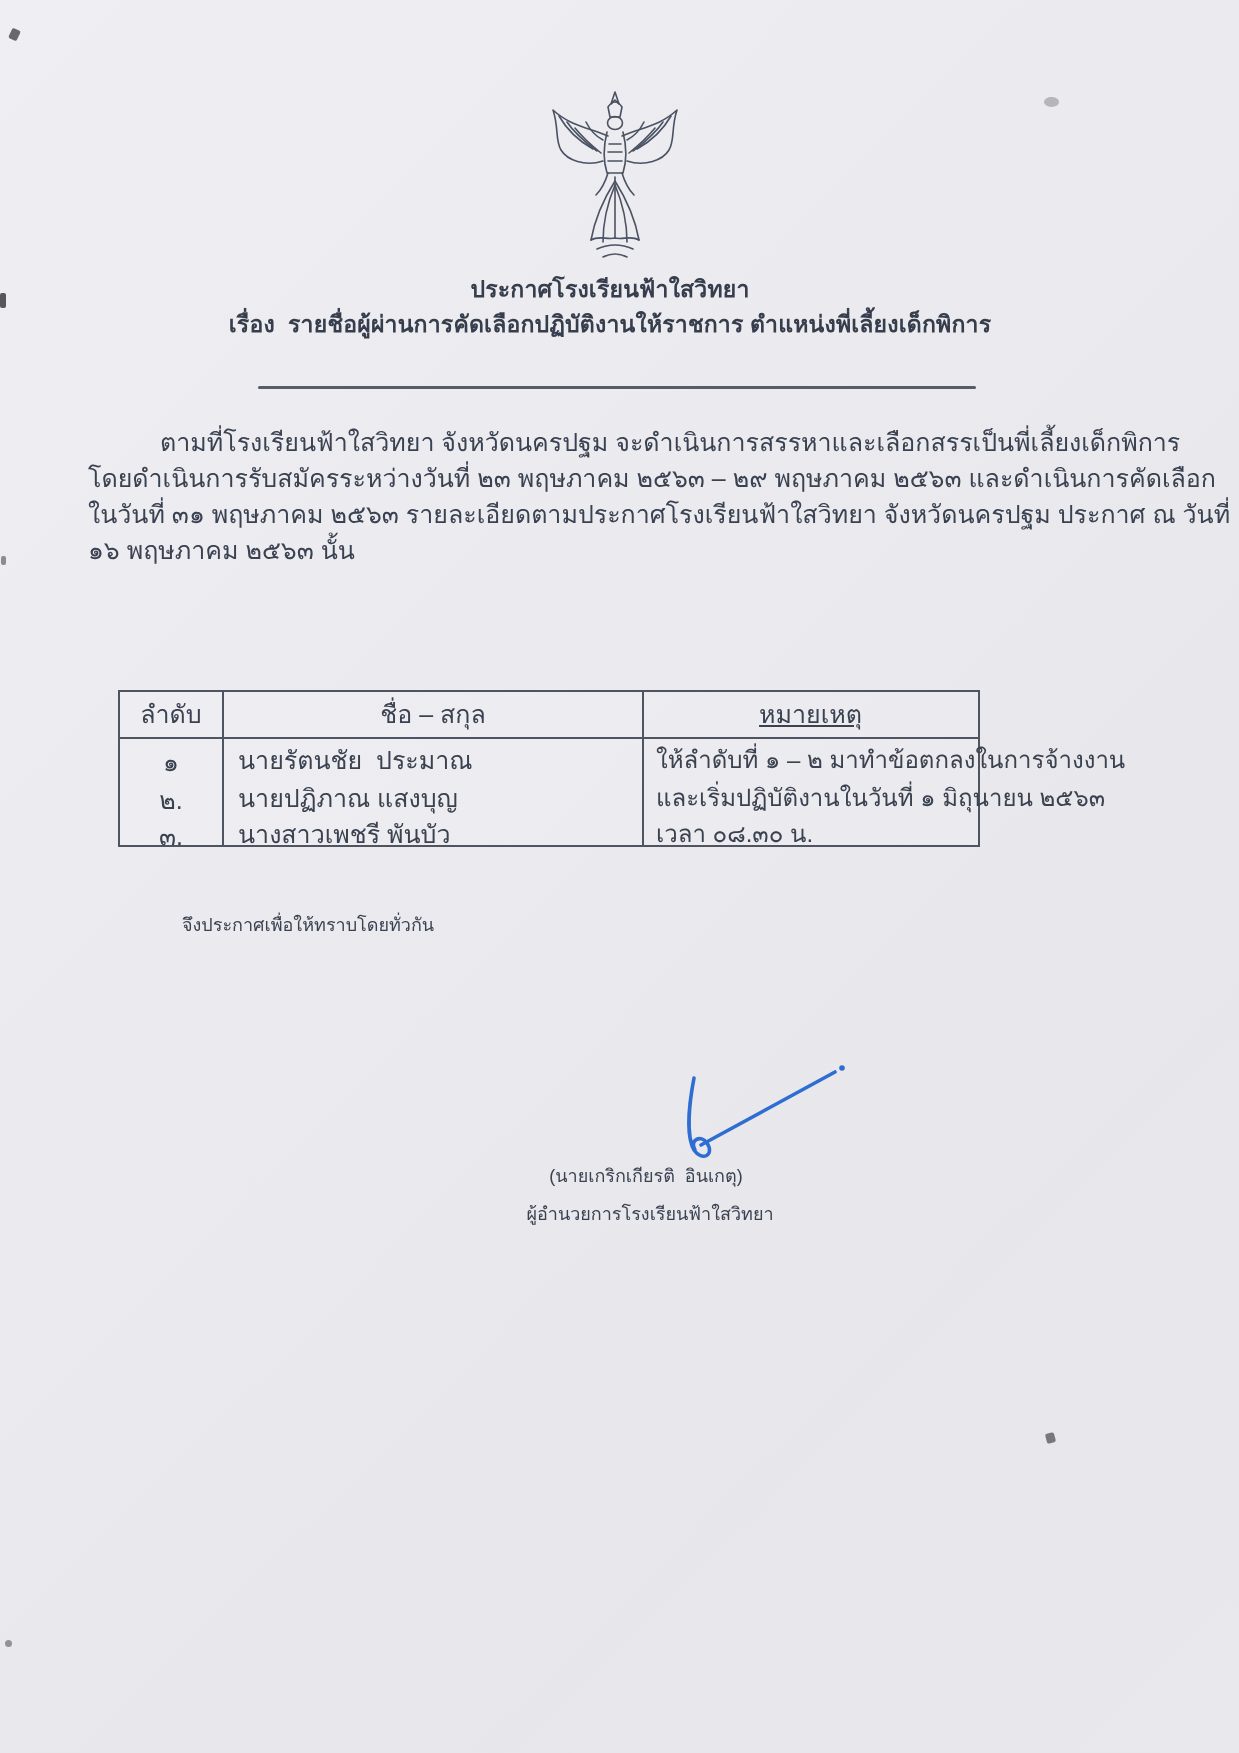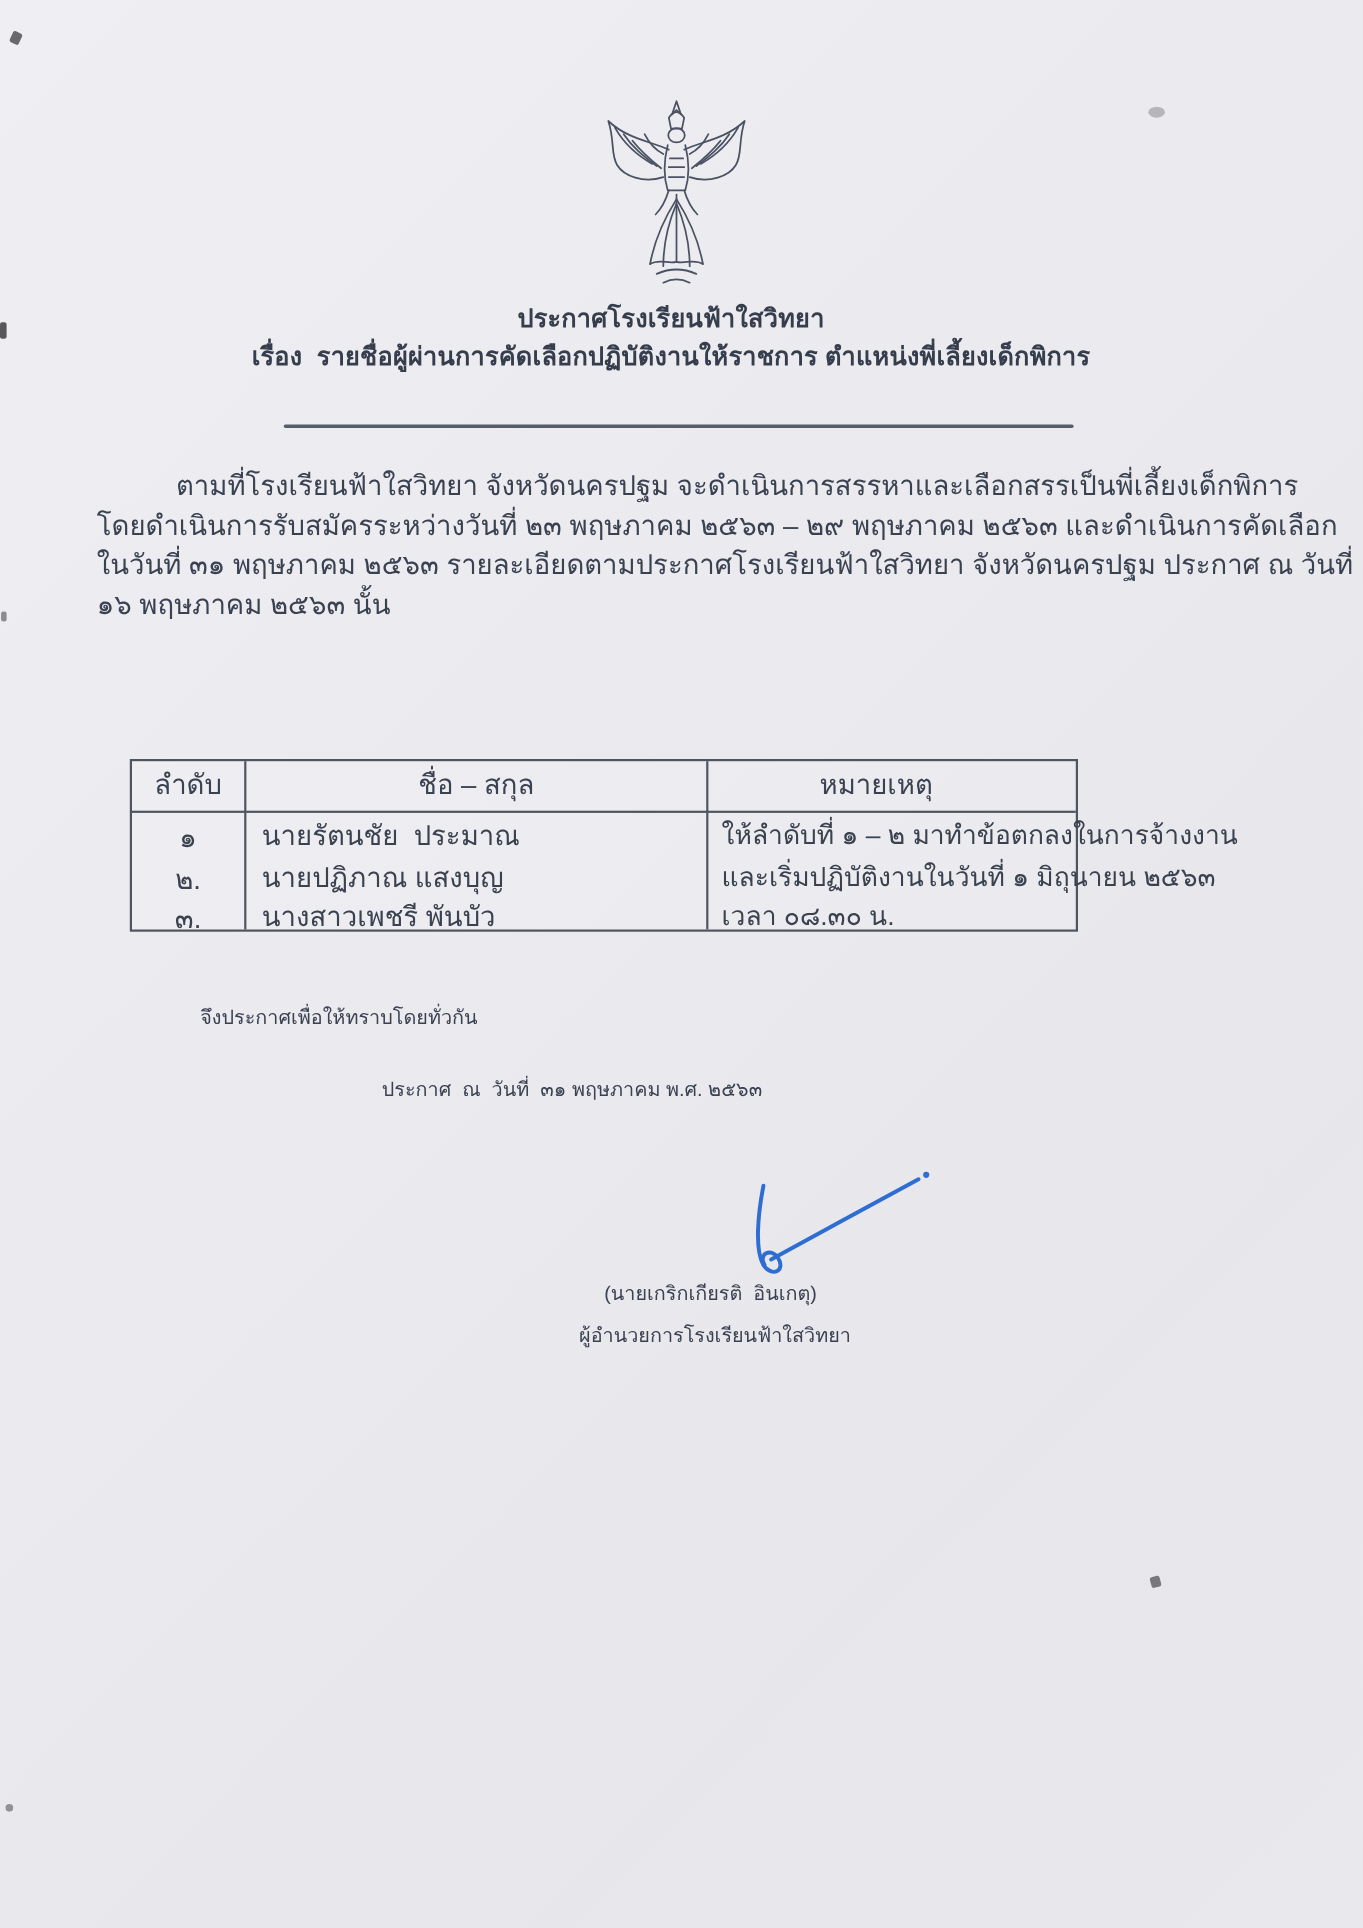--- a/index.html
+++ b/index.html
@@ -87,38 +87,37 @@
   <div class="abs" style="left:88px;top:578px;width:920px;">
   </div>
 
   <div class="doc-table">
     <div class="vline" style="left:102px;"></div>
     <div class="vline" style="left:522px;"></div>
     <div class="hline" style="top:45px;"></div>
 
     <div class="th-cell txt" style="left:0;width:102px;">ลำดับ</div>
     <div class="th-cell txt" style="left:104px;width:418px;">ชื่อ – สกุล</div>
-    <div class="th-cell txt" style="left:526px;width:301px;">หมายเหตุ</div>
+    <div class="th-cell txt" style="left:540px;width:301px;text-decoration:underline;">หมายเหตุ</div>
 
     <div class="cell-no txt" style="top:54px;">๑</div>
     <div class="cell-no txt" style="top:92px;">๒.</div>
     <div class="cell-no txt" style="top:128px;">๓.</div>
 
     <div class="cell-name txt" style="top:52px;">นายรัตนชัย  ประมาณ</div>
     <div class="cell-name txt" style="top:90px;">นายปฏิภาณ แสงบุญ</div>
     <div class="cell-name txt" style="top:126px;">นางสาวเพชรี พันบัว</div>
 
     <div class="cell-remark txt" style="top:52px;">ให้ลำดับที่ ๑ – ๒ มาทำข้อตกลงในการจ้างงาน</div>
     <div class="cell-remark txt" style="top:90px;">และเริ่มปฏิบัติงานในวันที่ ๑ มิถุนายน ๒๕๖๓</div>
     <div class="cell-remark txt" style="top:126px;">เวลา ๐๘.๓๐ น.</div>
   </div>
 
   <div class="abs txt sig-note" style="left:182px;top:913px;">จึงประกาศเพื่อให้ทราบโดยทั่วกัน</div>
 
-  <div class="abs txt sig-note" style="left:347px;top:978px;">ประกาศ  ณ  วันที่  ๓๑ พฤษภาคม พ.ศ. ๒๕๖๓</div>
 
   <div class="abs" style="left:648px;top:1058px;width:205px;height:112px;">
     <svg viewBox="0 0 205 112" width="205" height="112">
       <g fill="none" stroke="#2e6ed2" stroke-width="3.6" stroke-linecap="round" stroke-linejoin="round">
         <path d="M46 20 C41 46 38 78 46 92 C54 104 67 97 59 85 C53 76 41 82 47 92"></path>
         <path d="M53 87 C90 67 150 34 187 14"></path>
       </g>
       <circle cx="194" cy="10" r="2.8" fill="#2e6ed2"></circle>
     </svg>
   </div>

